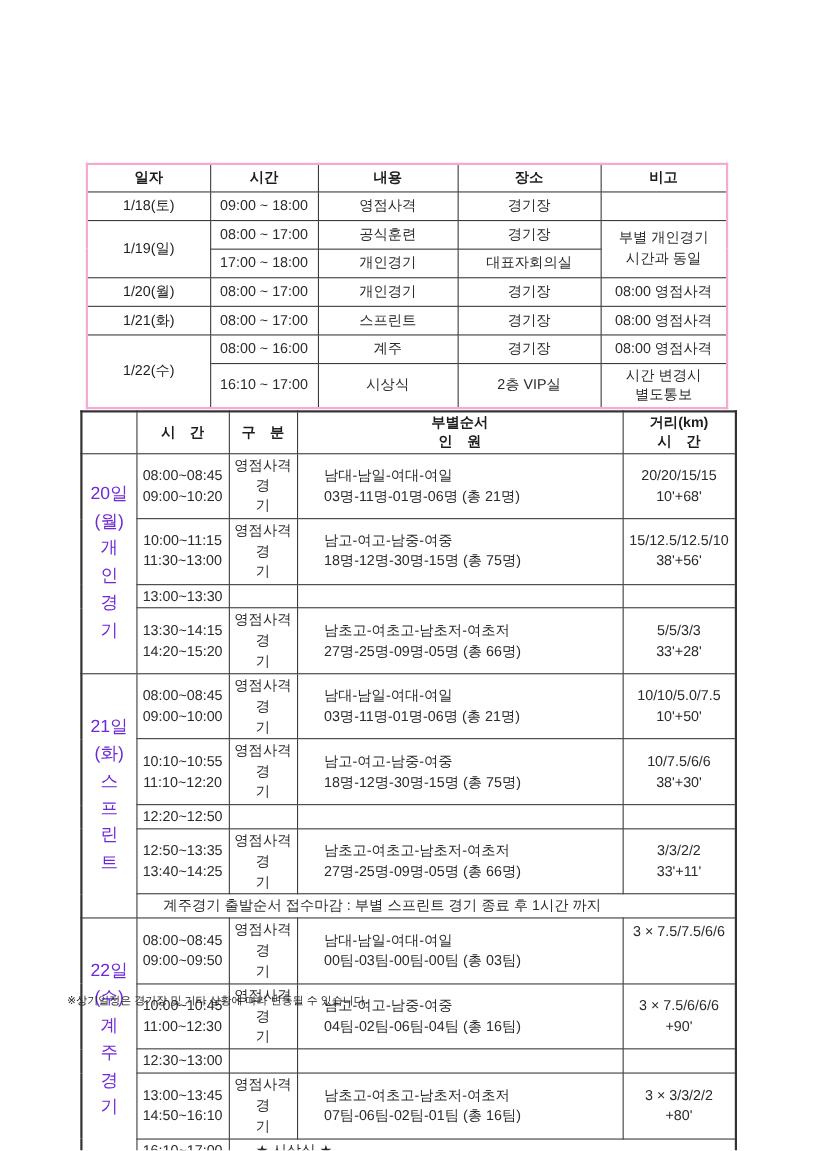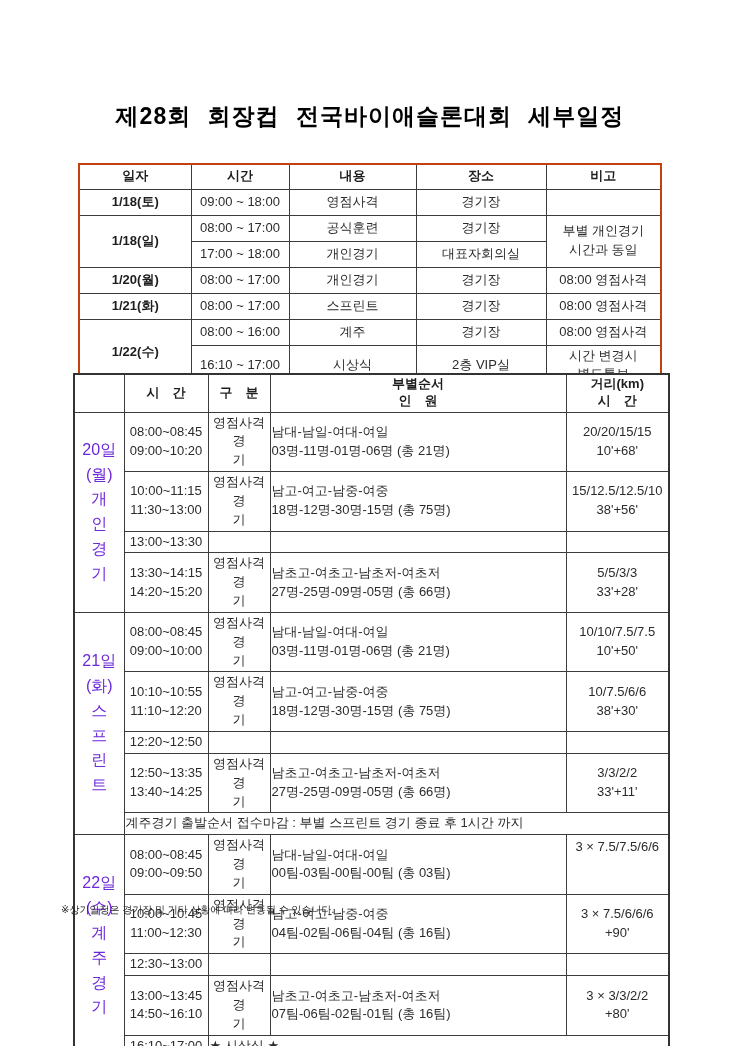--- a/index.html
+++ b/index.html
@@ -16,45 +16,44 @@
   }
   table { border-collapse:collapse; table-layout:fixed; background:#fff; }
   th, td {
     border:1px solid #3c3c3c; font-size:13px; text-align:center;
     vertical-align:middle; white-space:pre-line; line-height:1.45;
     padding:1px 3px; color:#2b2b2b; overflow:hidden;
   }
   th { font-weight:bold; color:#1d1d1d; }
 
   
-  .t1 { position:absolute; top:163px; left:78px; width:582px; border:2px solid #c2410c; }
+  .t1 { position:absolute; top:148px; left:78px; width:582px; border:2px solid #f9a8d4; }
   .t1 th { height:25px; }
   .t1 td { height:26px; }
-  .t1 td.b { font-weight:bold; color:#1d1d1d; }
+  .t1 td.b { font-weight:normal; color:#1d1d1d; }
 
   
   .t2 { position:absolute; top:373px; left:73px; width:595px; border:2px solid #333; }
   .t2 th { height:38px; line-height:1.3; }
   .t2 tr.grp td { height:44px; }
   .t2 tr.brk td { height:20px; }
   .t2 td.day { font-weight:normal; font-size:16px; line-height:1.55; color:#6d28d9; }
-  .t2 td.ord, .t2 td.notecell, .t2 td.awards { text-align:left; padding-left:1px; }
+  .t2 td.ord, .t2 td.notecell, .t2 td.awards { text-align:left; padding-left:24px; }
   .t2 td.top { vertical-align:top; padding-top:3px; }
 
   .footer {
     position:absolute; top:903px; left:61px; width:660px;
     font-size:10px; color:#222; text-align:left;
   }
 </style>
 </head>
 <body>
 
 <div class="page">
 
-  <div class="title">제28회 회장컵 전국바이애슬론대회 세부일정</div>
 
   <table class="t1">
     <colgroup>
       <col style="width:112px">
         <col style="width:98px">
         <col style="width:127px">
         <col style="width:130px">
         <col style="width:115px">
     </colgroup>
     <tbody>
@@ -66,21 +65,21 @@
       <th>비고</th>
     </tr>
     <tr>
       <td class="b">1/18(토)</td>
       <td>09:00 ~ 18:00</td>
       <td>영점사격</td>
       <td>경기장</td>
       <td></td>
     </tr>
     <tr>
-      <td class="b" rowspan="2">1/18(일)</td>
+      <td class="b" rowspan="2">1/19(일)</td>
       <td>08:00 ~ 17:00</td>
       <td>공식훈련</td>
       <td>경기장</td>
       <td rowspan="2">부별 개인경기
 시간과 동일</td>
     </tr>
     <tr>
       <td>17:00 ~ 18:00</td>
       <td>개인경기</td>
       <td>대표자회의실</td>
@@ -184,21 +183,21 @@
 스
 프
 린
 트</td>
       <td>08:00~08:45
 09:00~10:00</td>
       <td>영점사격
 경　　　기</td>
       <td class="ord">남대-남일-여대-여일
 03명-11명-01명-06명 (총 21명)</td>
-      <td>10/10/7.5/7.5
+      <td>10/10/5.0/7.5
 10'+50'</td>
     </tr>
     <tr class="grp">
       <td>10:10~10:55
 11:10~12:20</td>
       <td>영점사격
 경　　　기</td>
       <td class="ord">남고-여고-남중-여중
 18명-12명-30명-15명 (총 75명)</td>
       <td>10/7.5/6/6

